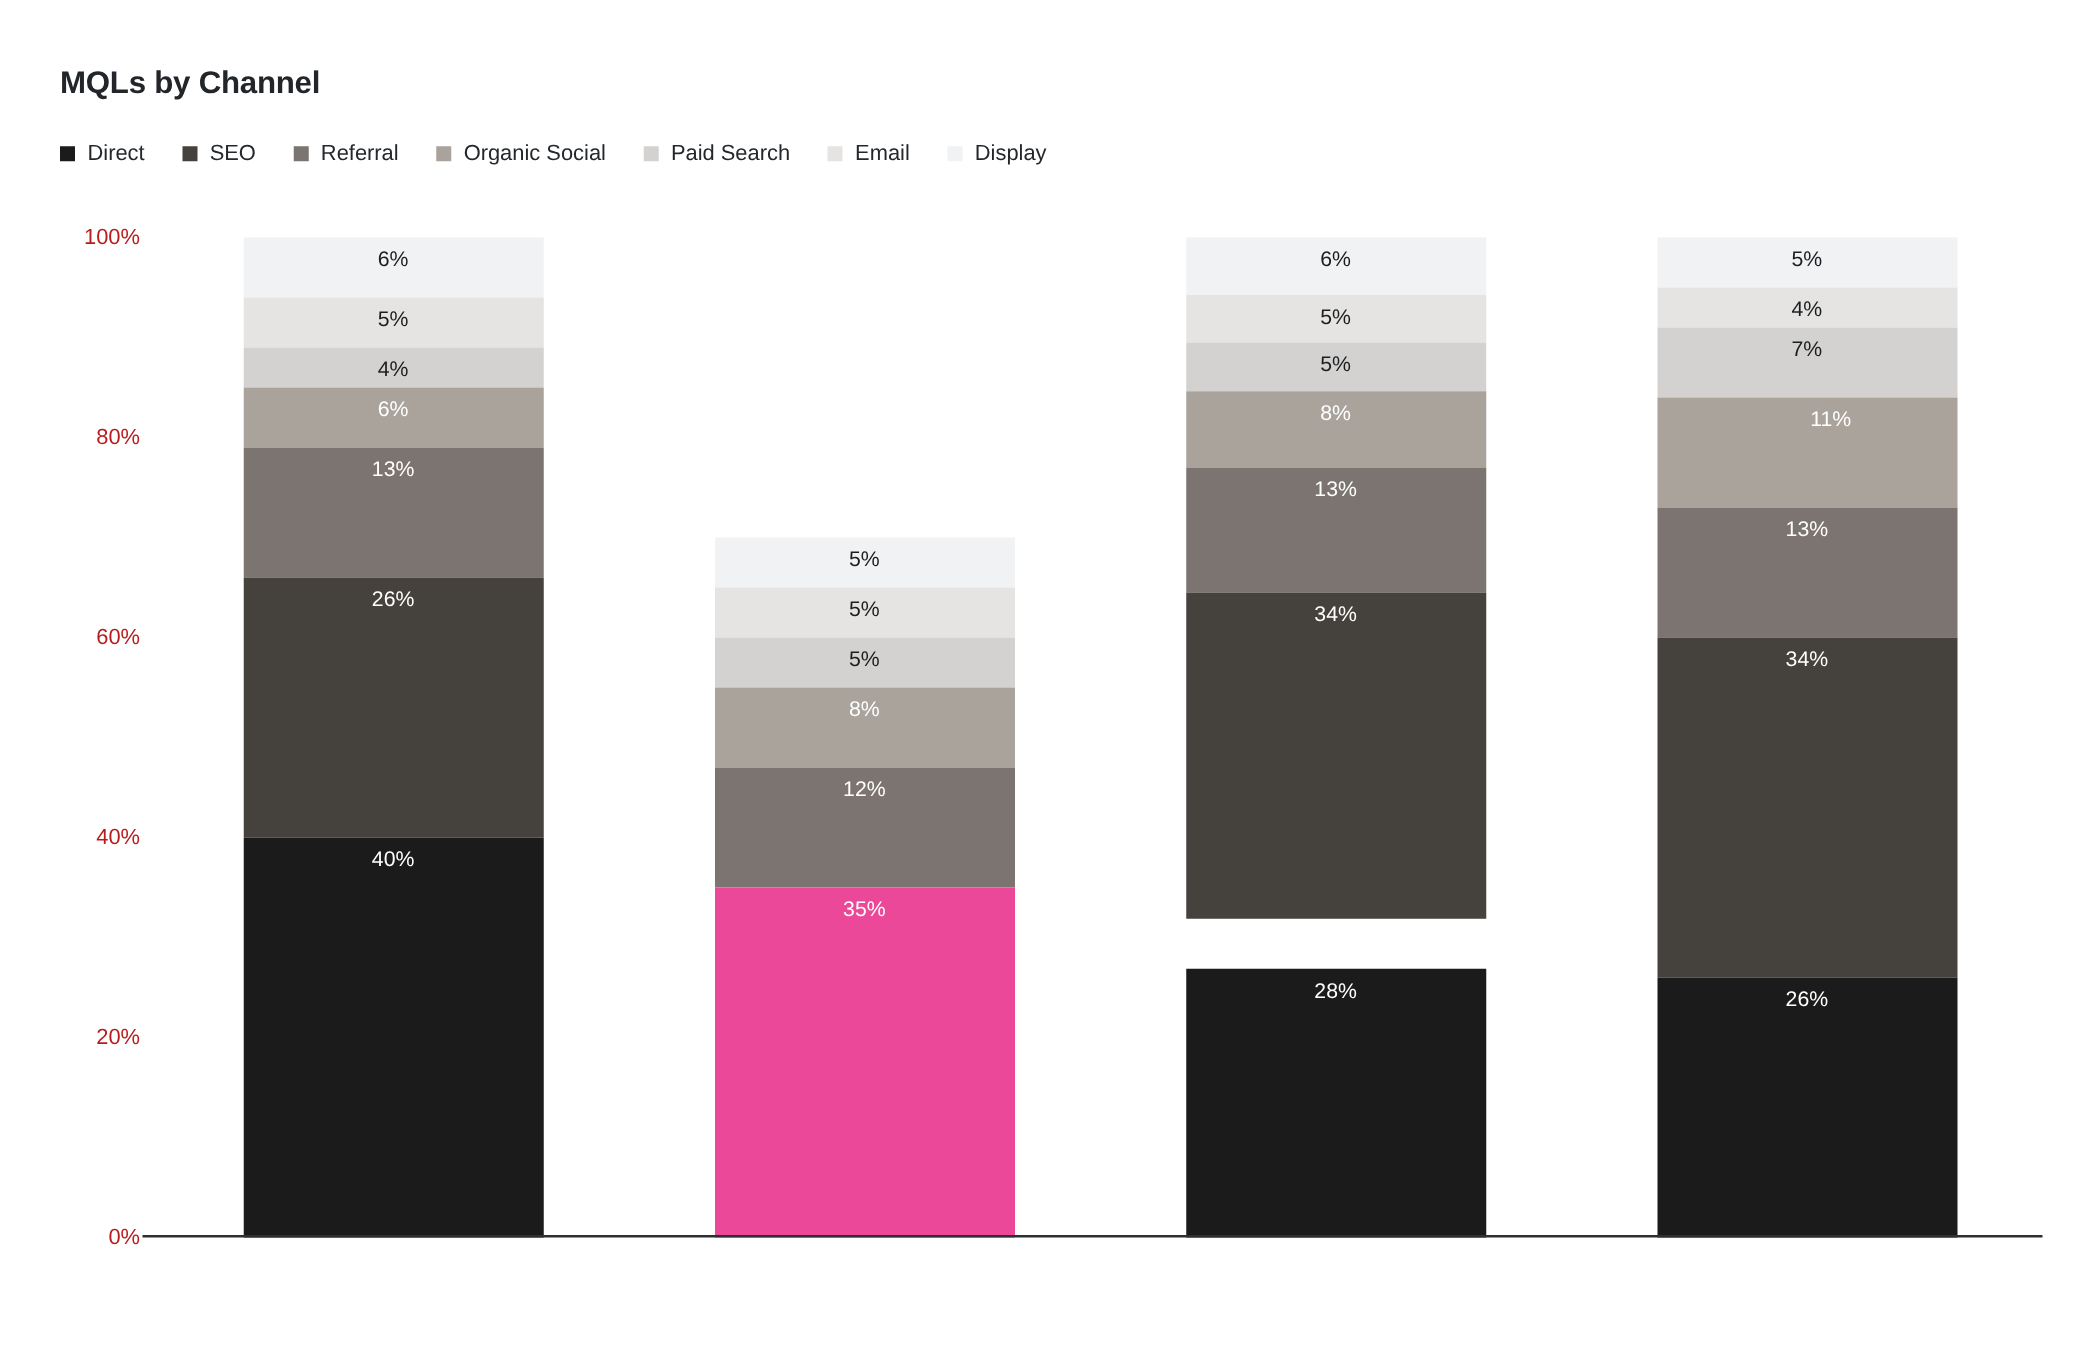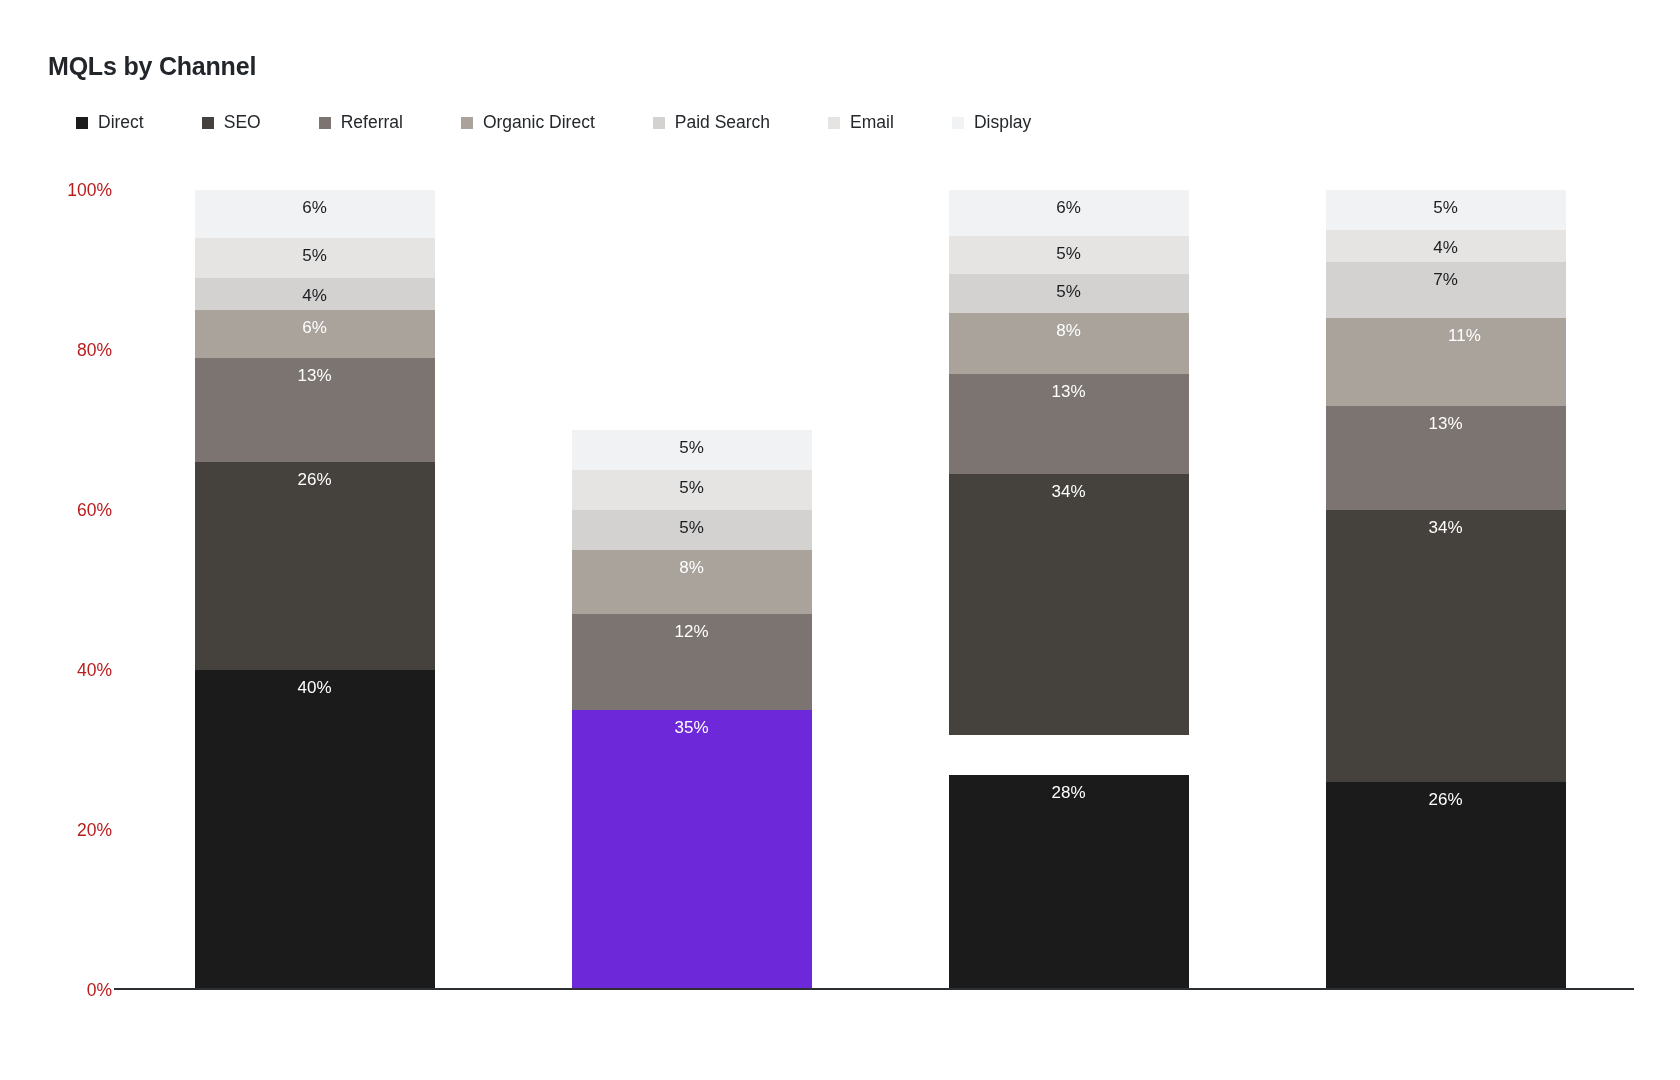--- a/index.html
+++ b/index.html
@@ -42,21 +42,20 @@
     top: 114px;
     display: flex;
     align-items: center;
     gap: 0px;
     white-space: nowrap;
   }
   .legend-item {
     display: flex;
     align-items: center;
     margin-right: 30px;
-    margin-left: 28px;
   }
   .legend-swatch {
     width: 12px;
     height: 12px;
     display: inline-block;
     margin-right: 10px;
     flex: 0 0 auto;
   }
   .legend-label {
     font-size: 17.5px;
@@ -179,21 +178,21 @@
       <div class="legend-item">
         <span class="legend-swatch" style="background: rgb(69, 66, 61);"></span>
         <span class="legend-label">SEO</span>
       </div>
       <div class="legend-item">
         <span class="legend-swatch" style="background: rgb(124, 116, 112);"></span>
         <span class="legend-label">Referral</span>
       </div>
       <div class="legend-item">
         <span class="legend-swatch" style="background: rgb(169, 163, 156);"></span>
-        <span class="legend-label">Organic Direct</span>
+        <span class="legend-label">Organic Social</span>
       </div>
       <div class="legend-item">
         <span class="legend-swatch" style="background: rgb(211, 210, 208);"></span>
         <span class="legend-label">Paid Search</span>
       </div>
       <div class="legend-item">
         <span class="legend-swatch" style="background: rgb(229, 228, 226);"></span>
         <span class="legend-label">Email</span>
       </div>
       <div class="legend-item">
@@ -248,21 +247,21 @@
               </div>
               <div class="bar-seg" style="background: rgb(211, 210, 208); height: 5%;">
                 <span class="seg-label dark">5%</span>
               </div>
               <div class="bar-seg" style="background: rgb(169, 163, 156); height: 8%;">
                 <span class="seg-label light">8%</span>
               </div>
               <div class="bar-seg" style="background: rgb(124, 116, 112); height: 12%;">
                 <span class="seg-label light">12%</span>
               </div>
-              <div class="bar-seg" style="background: #6d28d9; height: 35%;">
+              <div class="bar-seg" style="background: #ec4899; height: 35%;">
                 <span class="seg-label light">35%</span>
               </div>
             </div>
           </div>
           <div class="bar-group">
             <div class="bar-stack">
               <div class="bar-seg" style="background: rgb(241, 242, 244); height: 6%;">
                 <span class="seg-label dark">6%</span>
               </div>
               <div class="bar-seg" style="background: rgb(229, 228, 226); height: 5%;">

